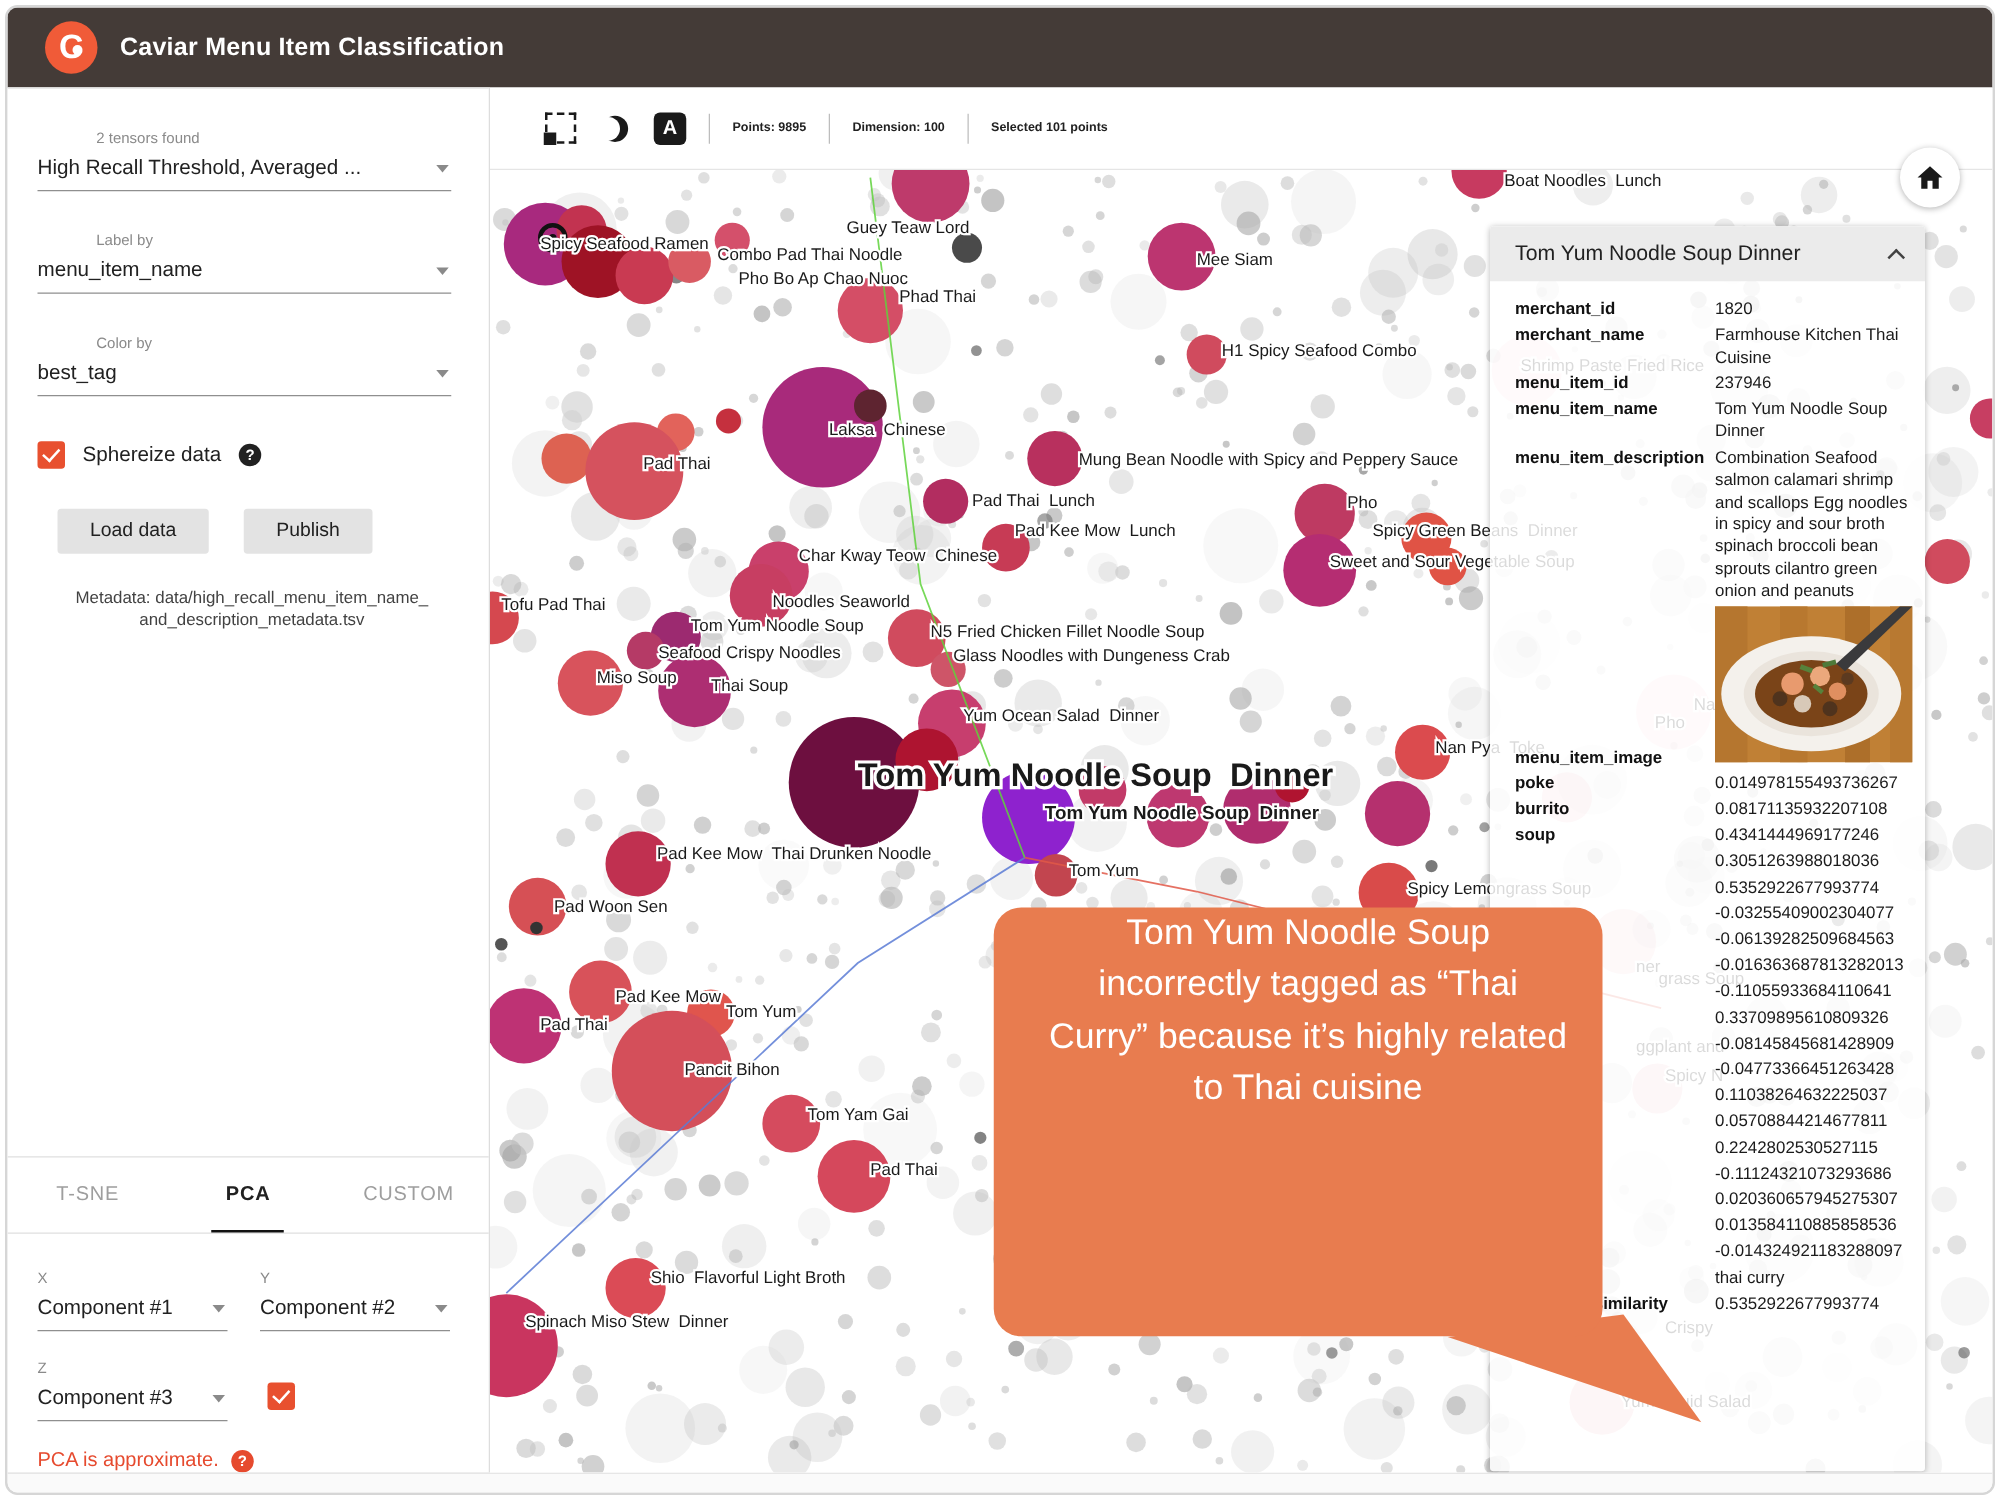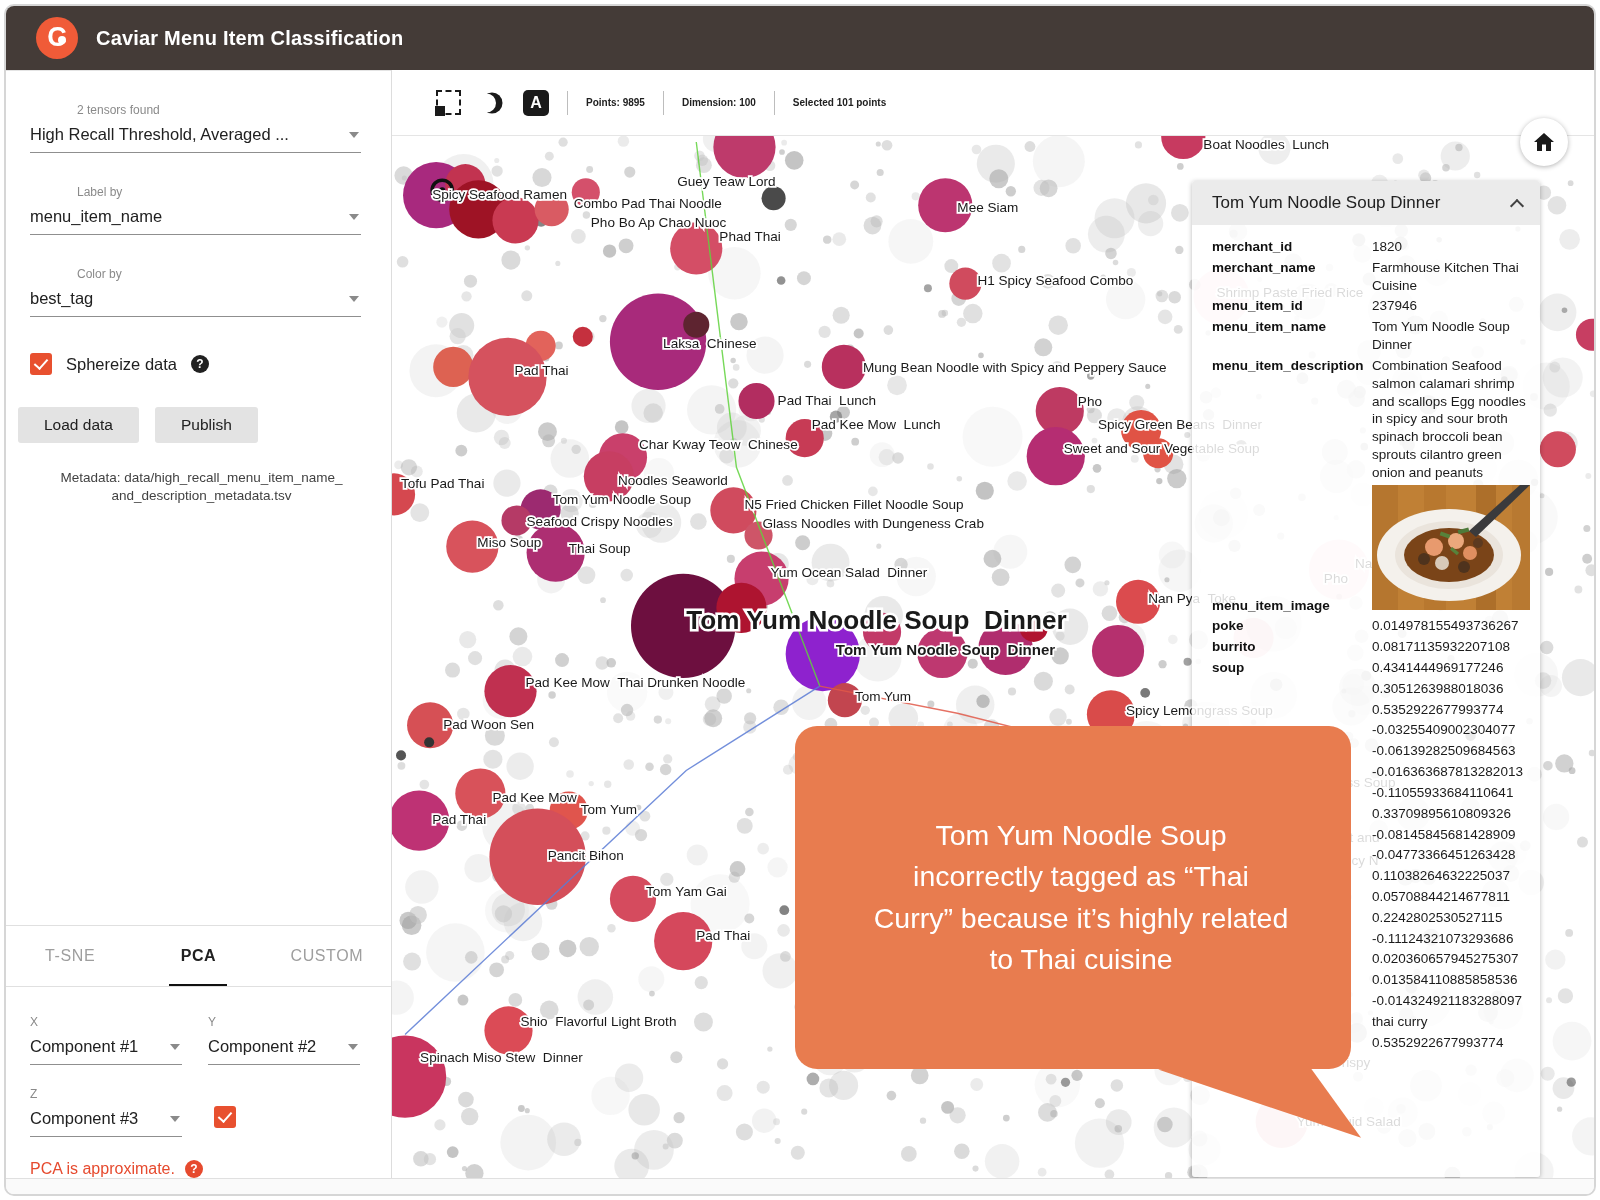--- a/index.html
+++ b/index.html
@@ -28,21 +28,21 @@
   .caret{width:0;height:0;border-left:5px solid transparent;border-right:5px solid transparent;
     border-top:6px solid #8a8a8a;flex:0 0 auto;margin-left:8px;}
   .checkrow{display:flex;align-items:center;gap:14px;margin-top:36px;padding-left:24px;}
   .checkbox{width:22px;height:22px;border-radius:3px;background:var(--accent);position:relative;flex:0 0 auto;}
   .checkbox::after{content:"";position:absolute;left:7px;top:3px;width:6px;height:11px;
     border:solid #fff;border-width:0 2.5px 2.5px 0;transform:rotate(42deg);}
   .checklabel{font-size:16.5px;color:#212121;}
   .help{width:18px;height:18px;border-radius:50%;background:#212121;color:#fff;font-size:12px;font-weight:700;
     display:inline-flex;align-items:center;justify-content:center;flex:0 0 auto;}
   .help.orange{background:var(--warn);}
-  .btnrow{display:flex;gap:16px;margin-top:32px;padding-left:12px;}
+  .btnrow{display:flex;gap:28px;margin-top:32px;padding-left:40px;}
   .btn{background:#e3e3e3;border:none;border-radius:3px;font-family:inherit;font-size:15.5px;color:#212121;
     padding:9px 26px;cursor:pointer;}
   .metadata{margin-top:26px;padding:0 18px 0 24px;font-size:13.5px;color:#424242;text-align:center;line-height:1.35;}
   .side-spacer{flex:1 1 auto;}
   .tabs{border-top:1px solid #e0e0e0;border-bottom:1px solid #e0e0e0;display:flex;height:62px;align-items:stretch;}
   .tab{flex:1;display:flex;align-items:center;justify-content:center;font-size:16px;letter-spacing:.6px;
     color:#9e9e9e;cursor:pointer;position:relative;}
   .tab.active{color:#212121;font-weight:700;}
   .tab.active::after{content:"";position:absolute;left:50%;transform:translateX(-50%);bottom:0;
     width:58px;border-bottom:2.5px solid #111;}
@@ -78,22 +78,22 @@
   .panel-title{font-size:17px;color:#212121;flex:1;}
   .chev{width:14px;height:14px;position:relative;cursor:pointer;}
   .chev::after{content:"";position:absolute;left:2px;top:5px;width:8px;height:8px;
     border:solid #424242;border-width:2px 2px 0 0;transform:rotate(-45deg);}
   .panel-b{flex:1;padding:10px 8px 8px 20px;overflow:hidden;}
   .prow{display:flex;margin:3px 0;line-height:1.32;}
   .plabel{width:160px;flex:0 0 auto;font-size:13.5px;font-weight:700;color:#111;padding-right:6px;}
   .pvalue{flex:1;font-size:13.5px;color:#1b1b1b;word-wrap:break-word;min-width:0;}
   .prow.imgrow{align-items:flex-end;}
   
-  .callout{position:absolute;left:403px;top:590px;width:556px;height:343px;background:var(--callout);
-    border-radius:22px;z-index:30;display:flex;align-items:center;justify-content:center;padding-left:16px;}
+  .callout{position:absolute;left:403px;top:590px;width:487px;height:343px;background:var(--callout);
+    border-radius:22px;z-index:30;display:flex;justify-content:center;padding-left:16px;}
   .callout-text{color:#fff;font-size:28.5px;line-height:1.45;font-weight:500;text-align:center;width:420px;}
   #tail-svg{position:absolute;left:0;top:0;width:100%;height:100%;z-index:29;pointer-events:none;}
   
   .bottomstrip{height:16px;flex:0 0 auto;background:#fafafa;border-top:1px solid #e0e0e0;}
 </style>
 </head>
 <body>
 
 <div class="frame">
 

